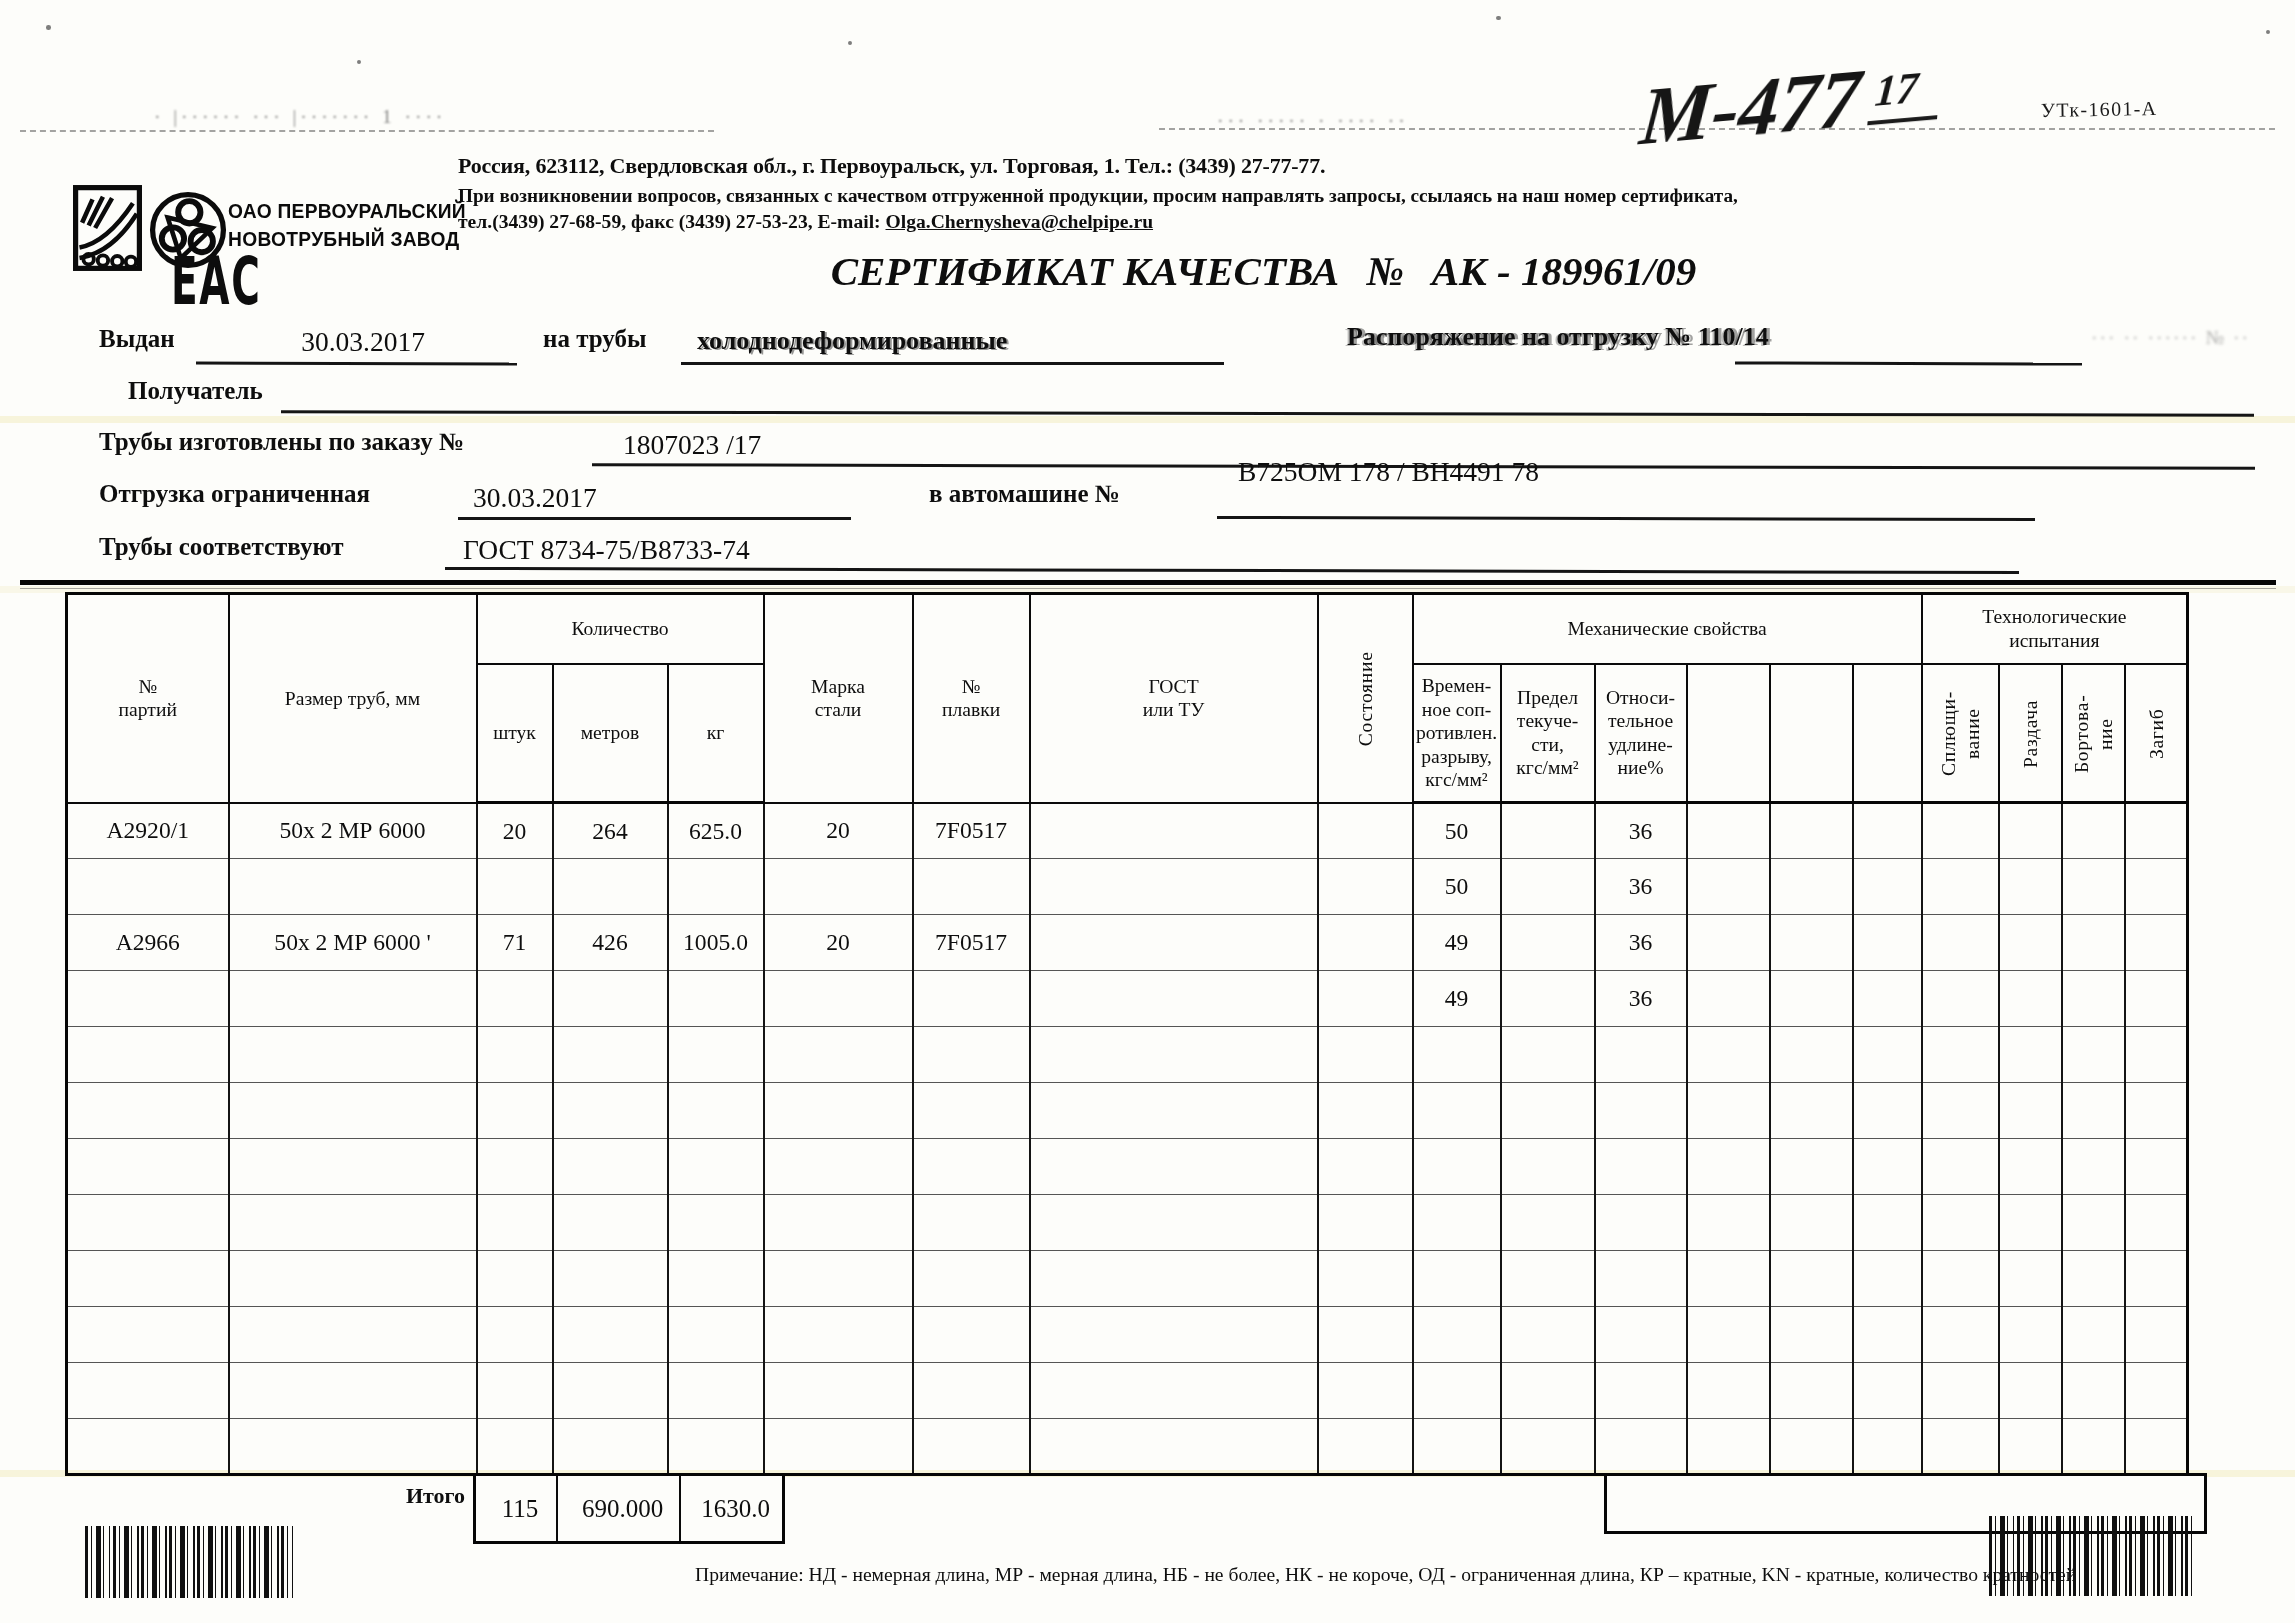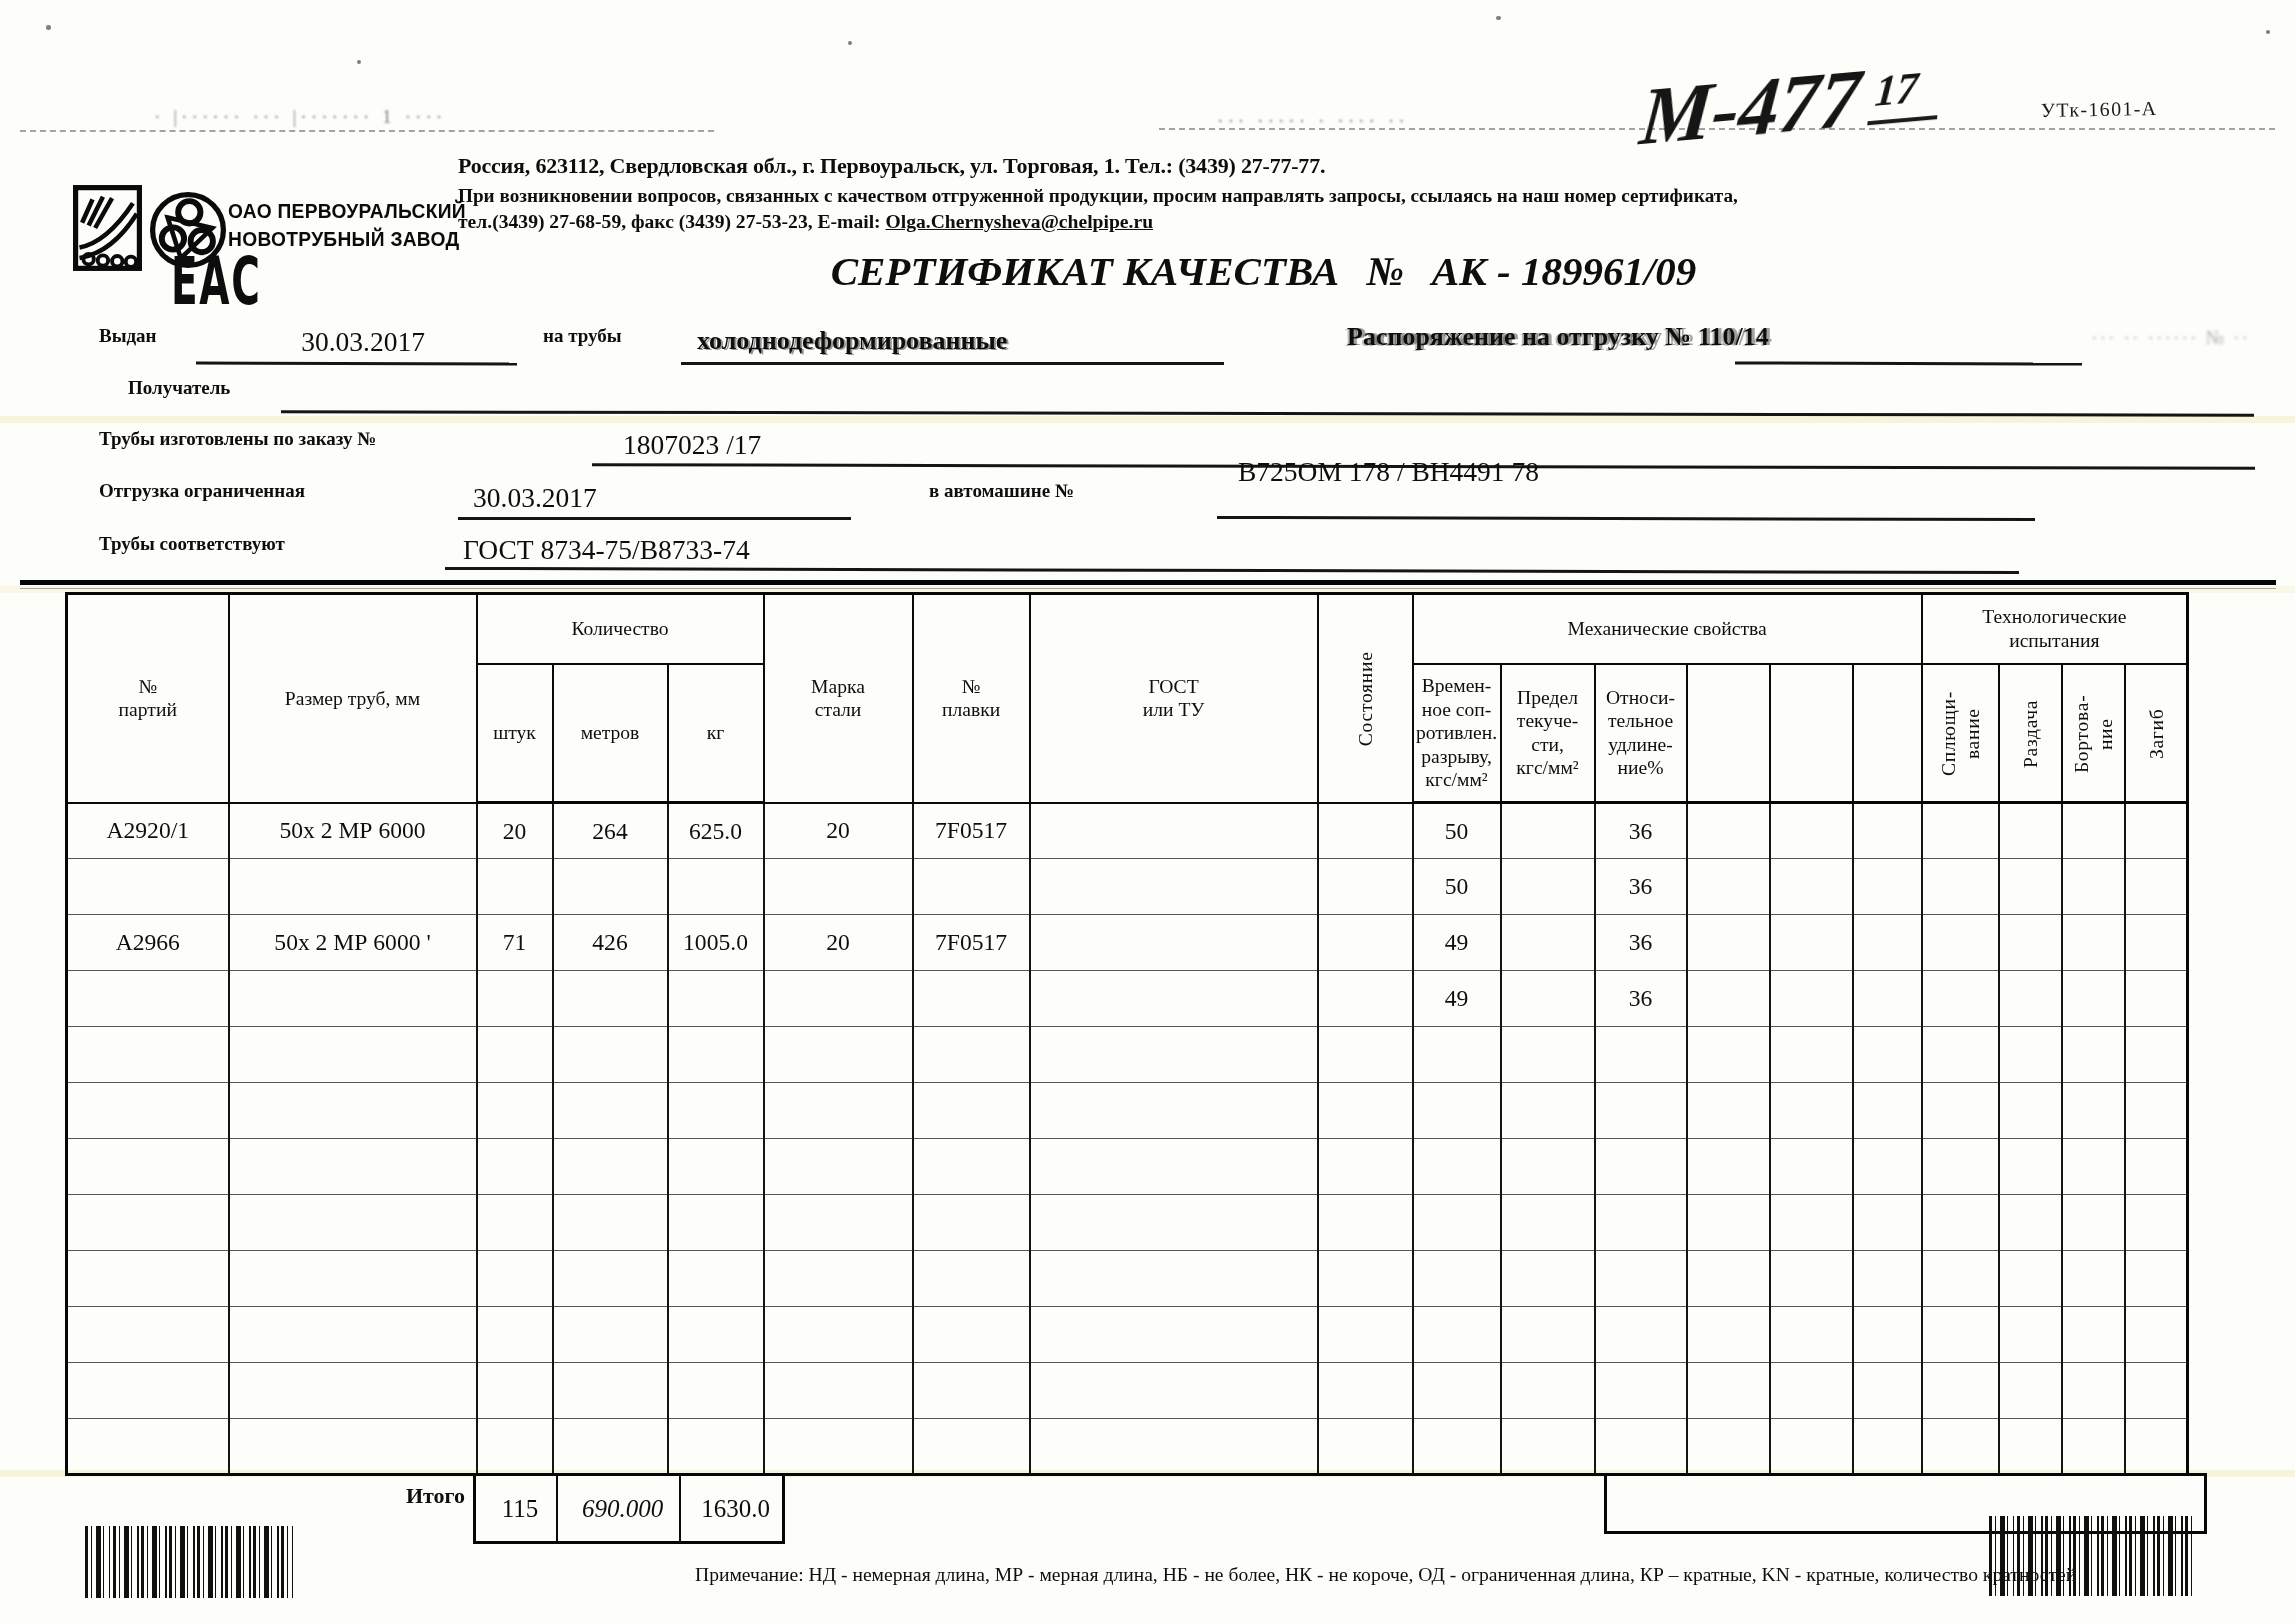--- a/index.html
+++ b/index.html
@@ -30,21 +30,21 @@
   .addr1{position:absolute;left:458px;top:153px;font-size:22px;font-weight:bold;letter-spacing:-0.2px;}
   .addr2{position:absolute;left:458px;top:185px;font-size:19.6px;font-weight:bold;transform:scaleX(.98);transform-origin:left;filter:blur(0.1px);}
   .addr3{position:absolute;left:458px;top:211px;font-size:19.6px;font-weight:bold;filter:blur(0.1px);}
   .email{text-decoration:underline;}
 
   
   .title{position:absolute;left:707px;top:247px;width:1113px;display:flex;justify-content:center;gap:27.5px;
          font-style:italic;font-weight:bold;font-size:41px;white-space:nowrap;text-align:right;}
 
   
-  .lbl{position:absolute;font-size:19px;font-weight:bold;white-space:nowrap;}
+  .lbl{position:absolute;font-size:25px;font-weight:bold;white-space:nowrap;}
   .val{position:absolute;font-size:27.5px;white-space:nowrap;}
   .uline{position:absolute;height:2.6px;background:#151515;}
   .smeared{filter:blur(0.5px);text-shadow:2px 0.7px rgba(25,25,25,.45);font-weight:bold;}
   .smeared2{filter:blur(0.7px);text-shadow:3.3px 0 rgba(25,25,25,.4),-2px 0.7px rgba(25,25,25,.28);font-weight:bold;}
   .rule{position:absolute;left:19.6px;top:580px;width:2256px;height:4.6px;background:#060606;}
   .rule2{position:absolute;left:19.6px;top:588px;width:2256px;height:1.3px;background:#555;opacity:.5;}
 
   
   table.cert{position:absolute;left:65px;top:592px;width:2122px;border-collapse:collapse;table-layout:fixed;
              border:3.9px solid #060606;}
@@ -58,21 +58,21 @@
   tr.body-row{height:56px;}
   tr.body-row td{border-left:2px solid #141414;border-right:2px solid #141414;
                  border-top:1.3px solid rgba(20,20,20,.72);border-bottom:1.3px solid rgba(20,20,20,.72);
                  text-align:center;vertical-align:middle;font-size:23.6px;padding:0;overflow:hidden;white-space:nowrap;}
 
   
   .total-label{position:absolute;left:249px;top:1483px;width:216px;text-align:right;font-size:22px;font-weight:bold;}
   .totals-box{position:absolute;left:473px;top:1473px;height:65px;display:flex;border:3.3px solid #060606;background:#fdfdfa;}
   .totals-box .tcell{height:100%;display:flex;align-items:center;justify-content:center;font-size:25px;padding-left:8px;}
   .totals-box .tcell + .tcell{border-left:2.6px solid #0a0a0a;}
-  .t-pieces{width:72px;} .t-meters{width:113px;font-style:italic;} .t-kg{width:93px;}
+  .t-pieces{width:72px;} .t-meters{width:113px;} .t-kg{width:93px;}
   .right-box{position:absolute;left:1604px;top:1473px;width:597px;height:55px;border:3.3px solid #060606;background:#fdfdfa;}
 
   .footnote{position:absolute;left:695px;top:1564px;width:1558px;font-size:19.6px;white-space:nowrap;filter:blur(0.1px);}
 
   
   .barcode{position:absolute;background:repeating-linear-gradient(to right,
             #101010 0 3.3px,transparent 3.3px 5.9px,#101010 5.9px 7.2px,transparent 7.2px 11px,
             #101010 11px 15.7px,transparent 15.7px 17.7px,#101010 17.7px 19px,transparent 19px 23.6px,
             #101010 23.6px 25.5px,transparent 25.5px 28px);}
   .barcode-left{left:85px;top:1526px;width:208px;height:72px;}

